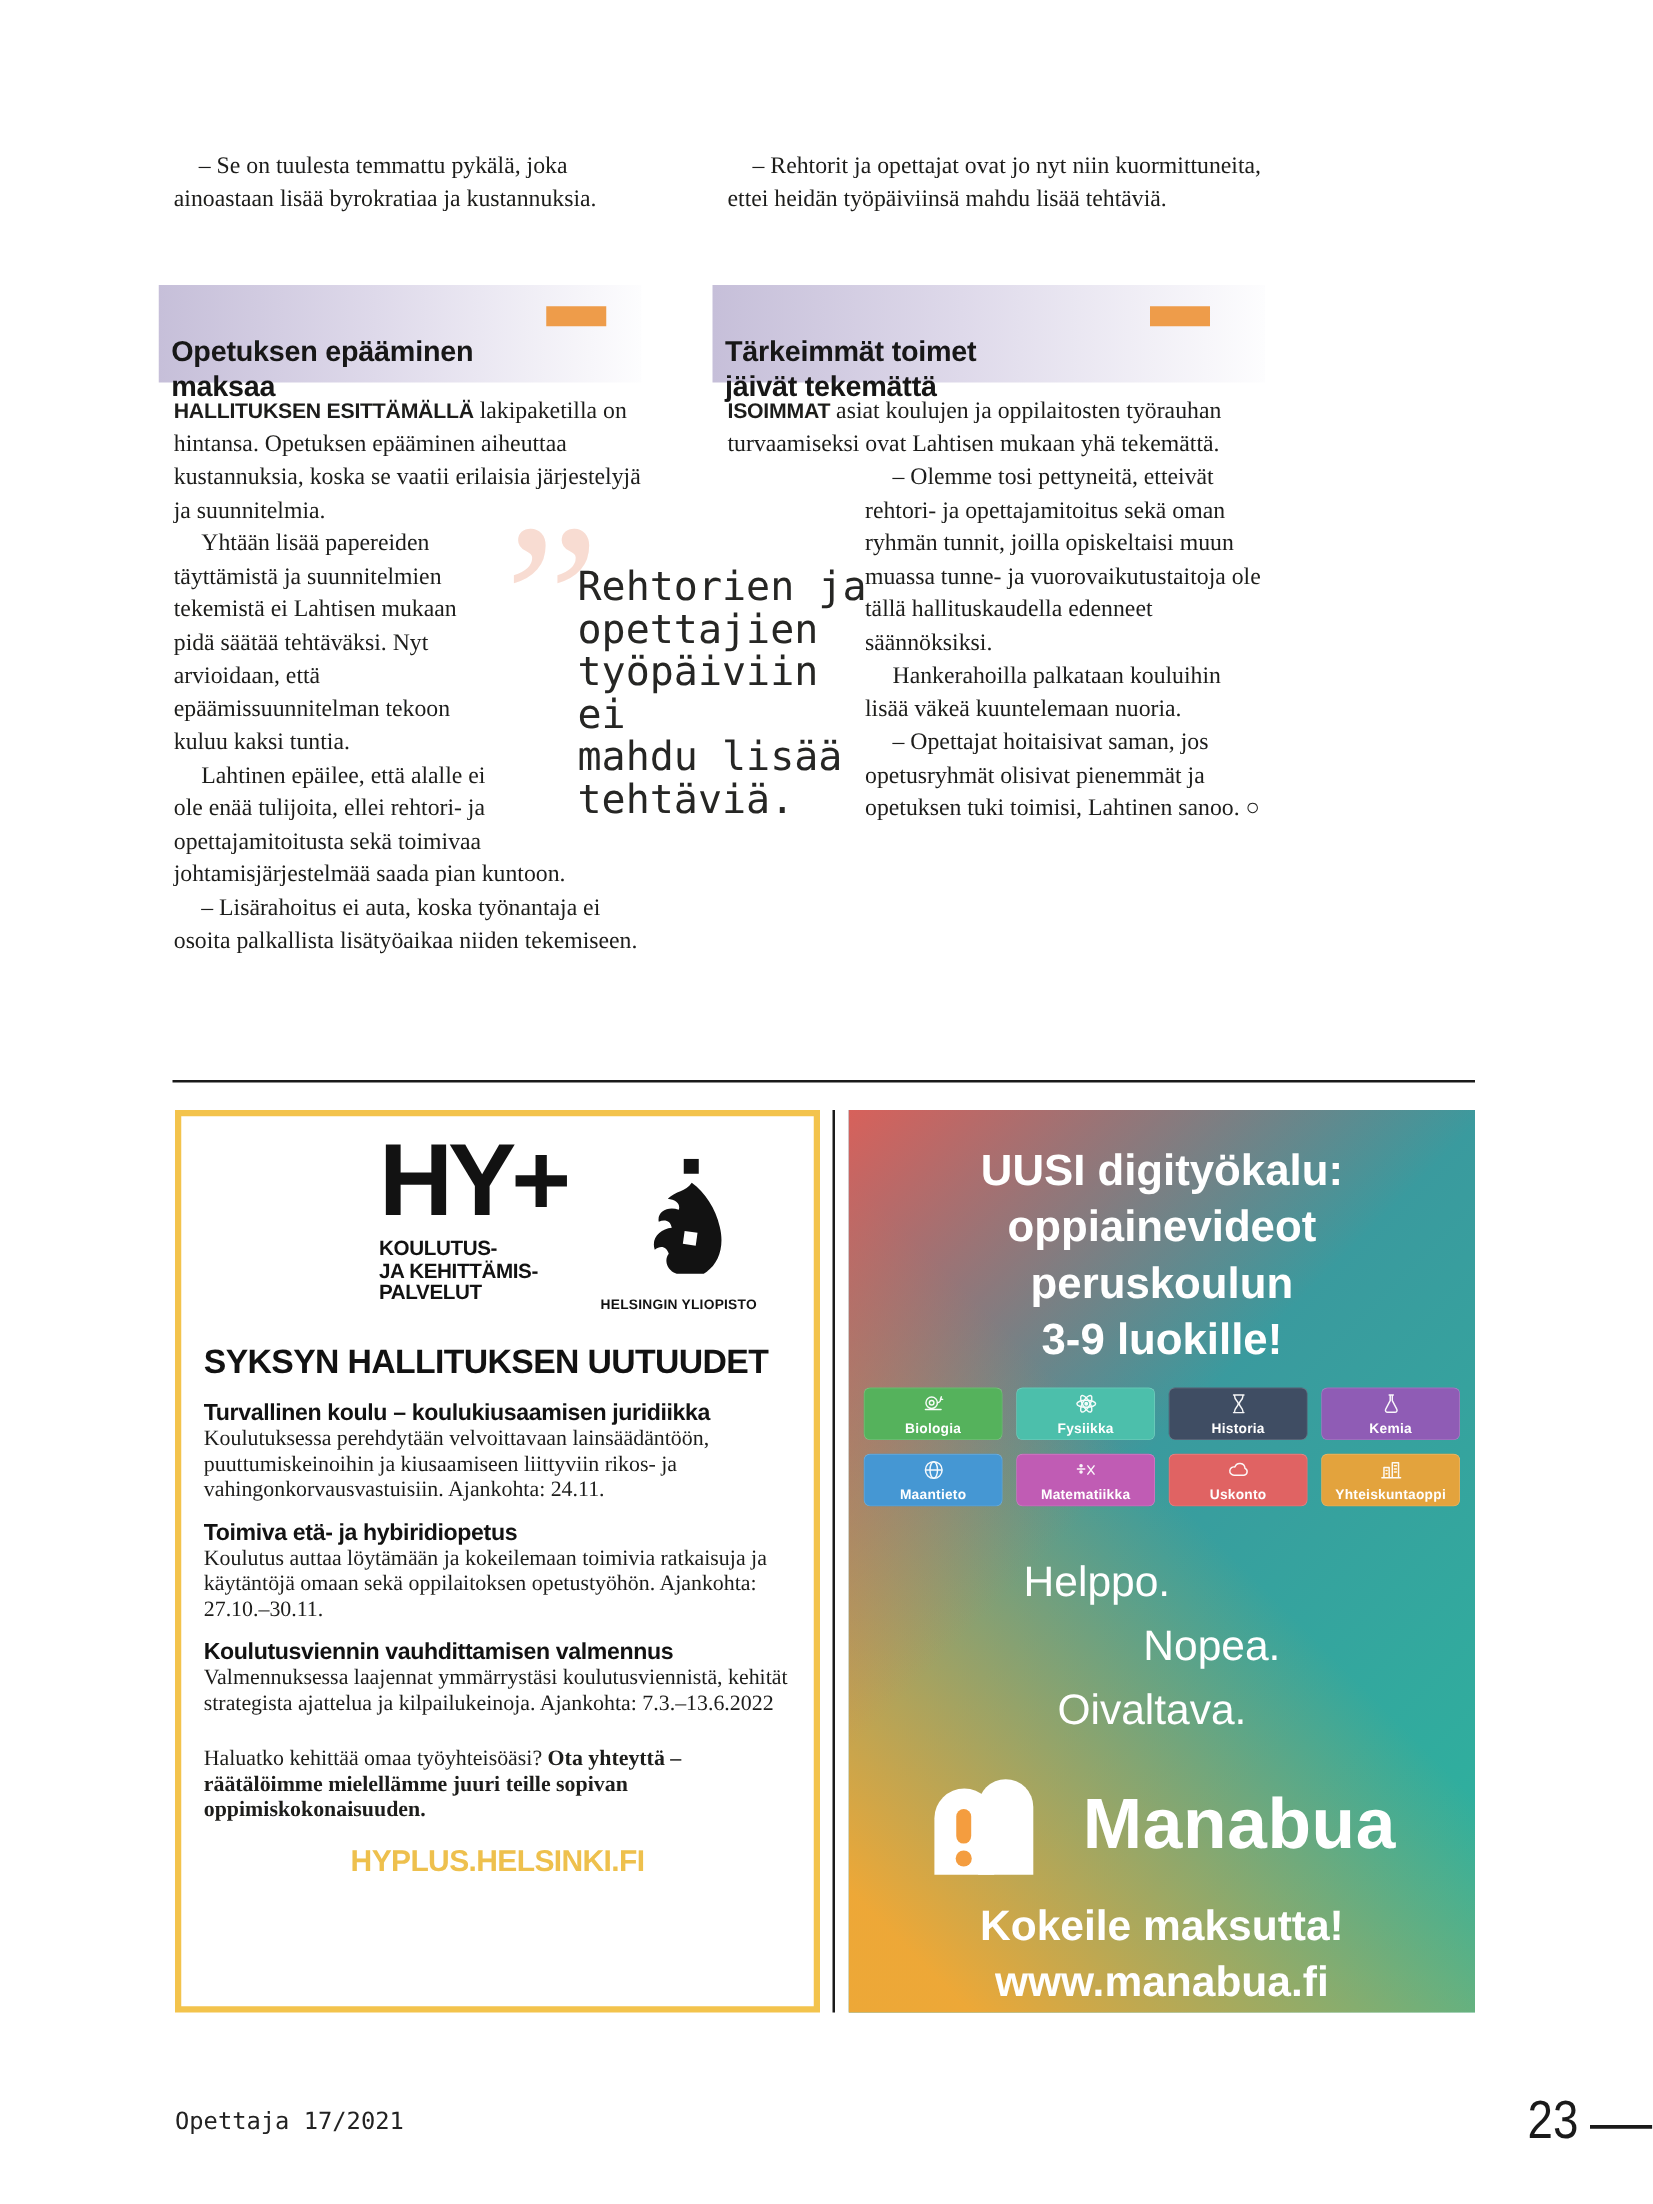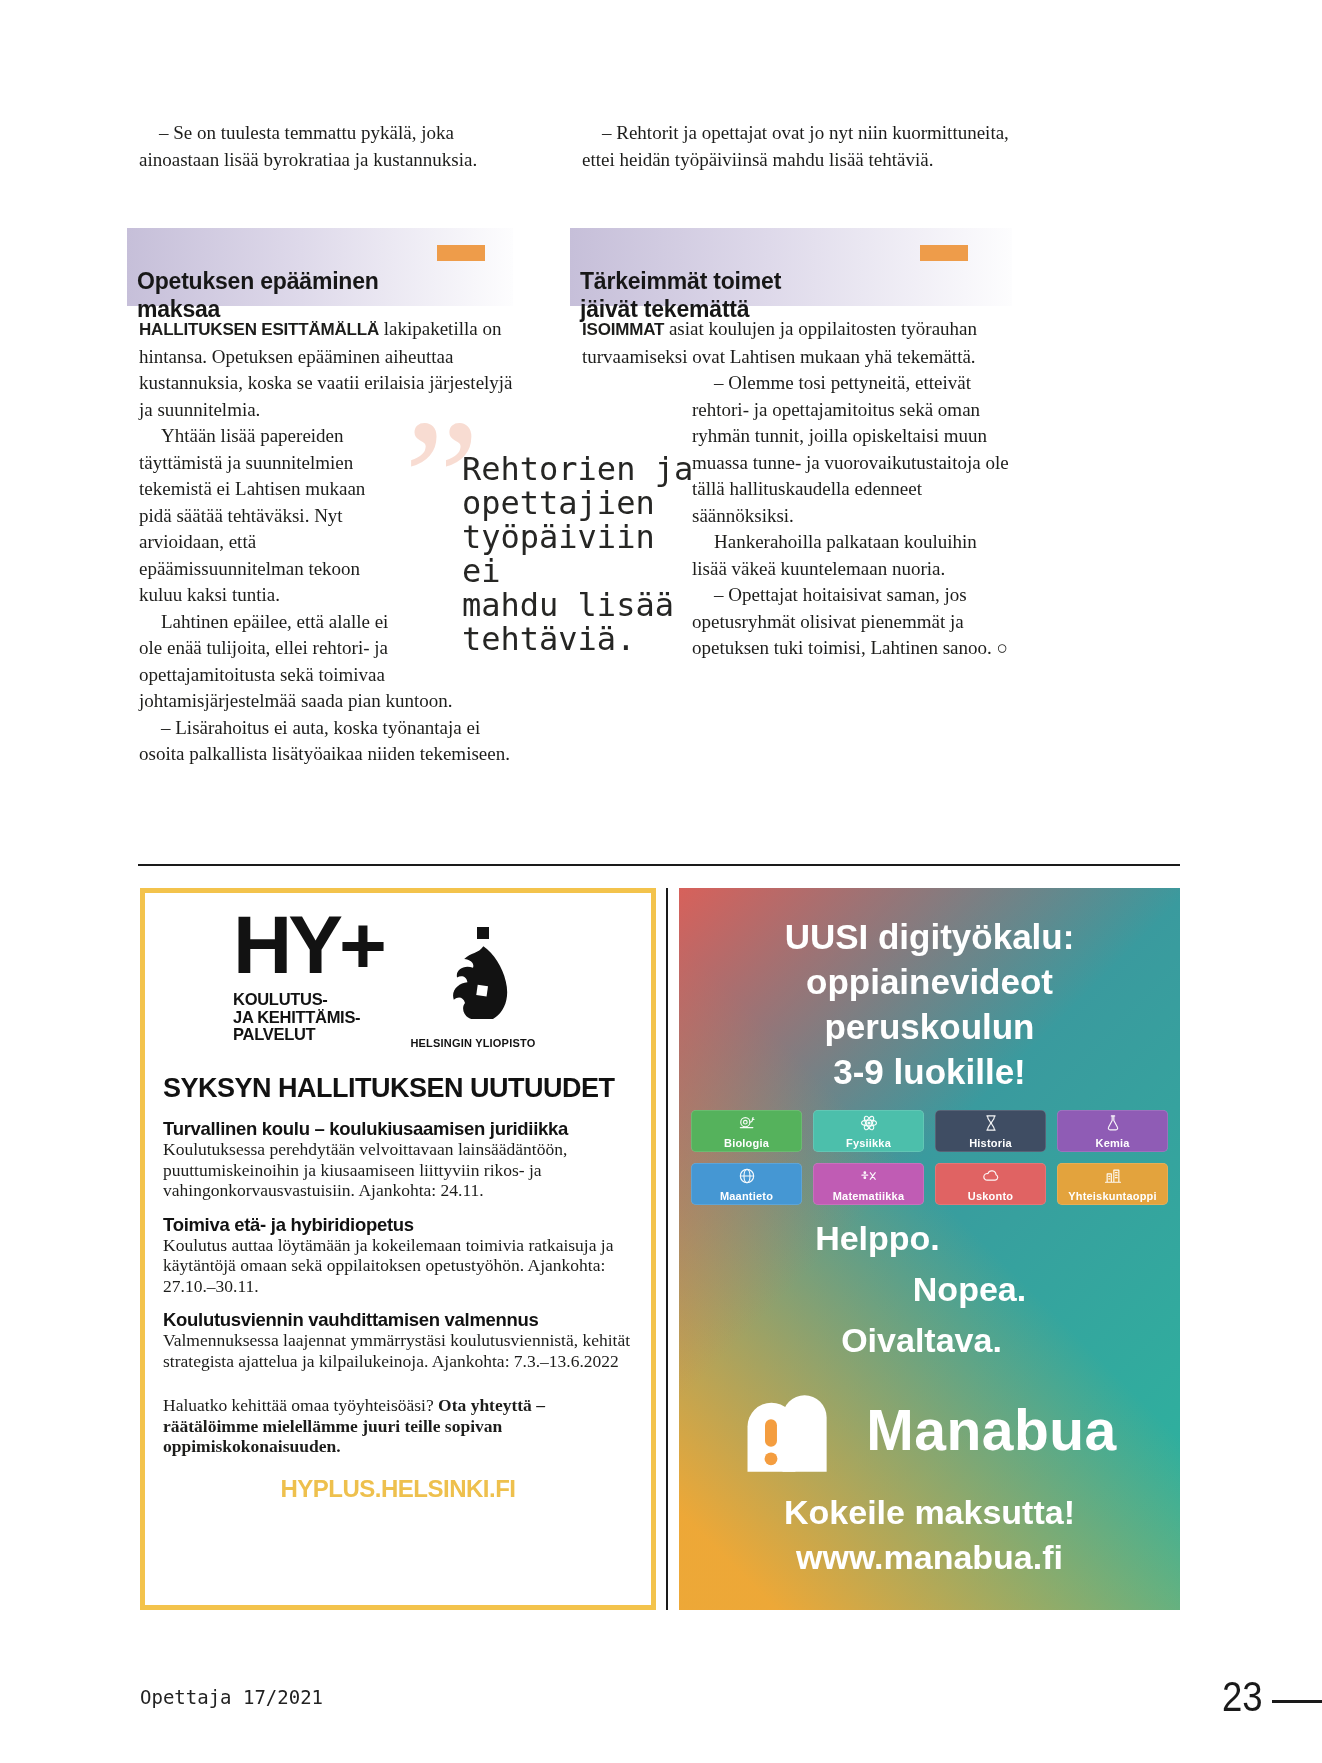--- a/index.html
+++ b/index.html
@@ -33,21 +33,21 @@
   .pq-text{position:absolute;left:462px;top:452px;width:235px;font-family:"DejaVu Sans Mono",monospace;
            font-size:32px;line-height:34px;white-space:pre-line;color:#262624;}
 
   
   .rule-top{position:absolute;left:138px;top:864px;width:1042px;height:2px;background:#1a1a1a;}
   .ads-divider{position:absolute;left:666px;top:888px;width:2px;height:722px;background:#1a1a1a;}
 
   
   .hy-ad{position:absolute;left:140px;top:888px;width:516px;height:722px;box-sizing:border-box;
          border:5px solid #f3c34c;background:#fff;padding:16px 18px 0 18px;overflow:hidden;}
-  .hy-top{display:flex;justify-content:center;}
+  .hy-top{display:flex;justify-content:flex-end;}
   .hy-logo{font-family:"Liberation Sans",sans-serif;font-weight:bold;font-size:82px;line-height:72px;
            letter-spacing:-4px;color:#121212;}
   .hy-logo-sub{font-family:"Liberation Sans",sans-serif;font-weight:bold;font-size:16.5px;line-height:17.5px;
            letter-spacing:-0.3px;margin-top:10px;white-space:pre-line;color:#121212;}
   .hy-uni{width:180px;text-align:center;padding-top:18px;}
   .hy-uni-label{font-family:"Liberation Sans",sans-serif;font-weight:bold;font-size:11px;
            letter-spacing:0.2px;margin-top:10px;color:#121212;}
   .hy-heading{font-family:"Liberation Sans",sans-serif;font-weight:bold;font-size:27px;
            letter-spacing:-0.5px;margin-top:24px;color:#121212;}
   .hy-courses{margin-top:14px;}
@@ -67,21 +67,21 @@
          color:#fff;text-align:center;font-family:"Liberation Sans",sans-serif;
          background-image:
            linear-gradient(135deg, rgba(223,95,87,0.95) 0%, rgba(223,95,87,0) 42%),
            linear-gradient(45deg, rgba(243,168,52,0.97) 8%, rgba(243,168,52,0) 55%),
            linear-gradient(135deg, #44879e 0%, #2cb59e 100%);}
   .mb-heading{font-size:35px;font-weight:bold;line-height:45px;padding-top:26px;white-space:pre-line;}
   .mb-grid{display:grid;grid-template-columns:repeat(4,1fr);gap:11px;margin:16px 12px 0 12px;}
   .mb-tile{height:42px;border-radius:5px;position:relative;box-shadow:0 0 0 0.5px rgba(255,255,255,0.25) inset;}
   .mb-ticon{position:absolute;top:3px;left:50%;transform:translateX(-50%);line-height:0;opacity:0.95;}
   .mb-tlabel{position:absolute;bottom:3px;left:0;width:100%;font-size:11px;font-weight:bold;letter-spacing:0.2px;}
-  .mb-taglines{margin-top:8px;font-size:34px;font-weight:bold;line-height:51px;}
+  .mb-taglines{margin-top:36px;font-size:34px;font-weight:normal;line-height:51px;}
   .tg-1{transform:translateX(-52px);}
   .tg-2{transform:translateX(40px);}
   .tg-3{transform:translateX(-8px);}
   .mb-brandrow{display:flex;align-items:center;justify-content:center;gap:32px;margin-top:18px;}
   .mb-brand{font-size:57px;font-weight:bold;letter-spacing:0.5px;}
   .mb-cta{margin-top:14px;font-size:34px;font-weight:bold;line-height:45px;white-space:pre-line;}
 
   
   .footer-left{position:absolute;left:140px;top:1686px;font-family:"DejaVu Sans Mono",monospace;
            font-size:19px;color:#222;}

